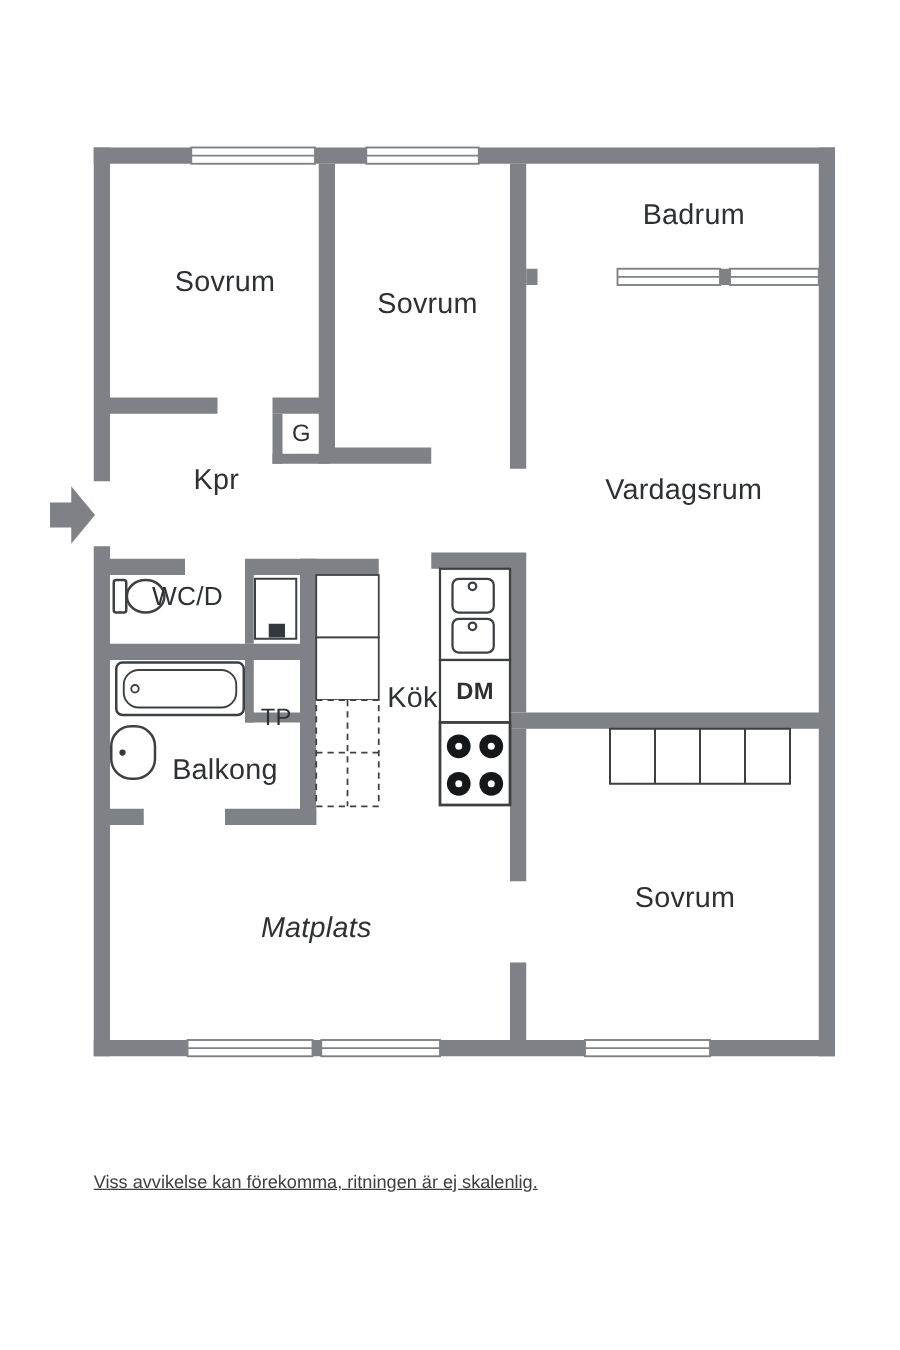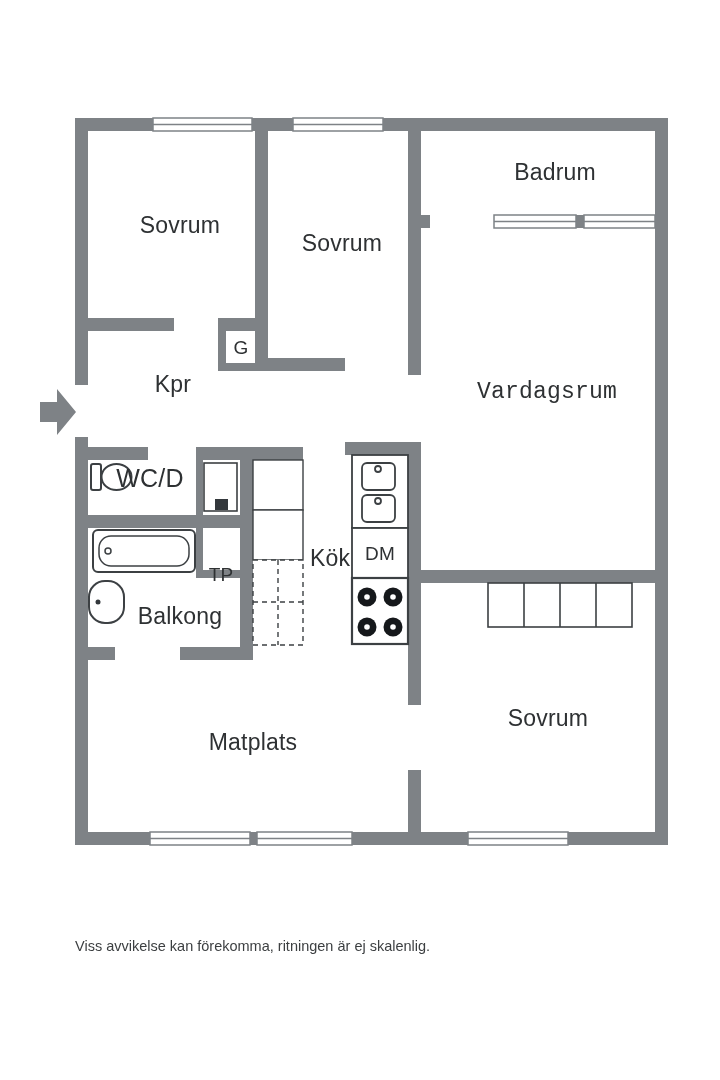--- a/index.html
+++ b/index.html
@@ -8,29 +8,30 @@
   .page { position:relative; width:720px; height:1080px; background:#ffffff; overflow:hidden; }
   .page svg { position:absolute; left:0; top:0; display:block; }
   .room-label {
     position:absolute;
     transform:translate(-50%,-50%);
     font-size:23px;
     color:#2e3133;
     white-space:nowrap;
     letter-spacing:0.2px;
   }
-  .room-label.mid   { font-size:25px; }
+  .room-label.mid   { font-size:21px; }
   .room-label.small { font-size:19px; }
   .disclaimer {
     position:absolute;
     left:75px;
     top:938px;
     font-size:14.5px;
     color:#3c3f41;
     white-space:nowrap;
+    text-decoration:underline;
   }
 </style>
 </head>
 <body>
 
 <div class="page">
 
   <svg width="720" height="1080" viewBox="0 0 720 1080">
 
     <g fill="#7e8286">
@@ -167,26 +168,26 @@
         <line x1="560" y1="583" x2="560" y2="627"></line>
         <line x1="596" y1="583" x2="596" y2="627"></line>
       </g>
 
     </g>
   </svg>
 
   <div class="room-label" style="left:180px; top:225px;">Sovrum</div>
   <div class="room-label" style="left:342px; top:243px;">Sovrum</div>
   <div class="room-label" style="left:555px; top:172px;">Badrum</div>
-  <div class="room-label" style="left:547px; top:392px;font-family:Liberation Mono, monospace;">Vardagsrum</div>
+  <div class="room-label" style="left:547px; top:392px;">Vardagsrum</div>
   <div class="room-label" style="left:160px; top:384px;margin-left:13px;">Kpr</div>
   <div class="room-label small" style="left:241px; top:348px;">G</div>
   <div class="room-label mid" style="left:150px; top:478px;">WC/D</div>
   <div class="room-label small" style="left:221px; top:575px;">TP</div>
   <div class="room-label" style="left:180px; top:616px;">Balkong</div>
   <div class="room-label" style="left:330px; top:558px;text-align:right;">Kök</div>
-  <div class="room-label small" style="left:380px; top:554px;">DM</div>
-  <div class="room-label" style="left:253px; top:742px;">Matplats</div>
+  <div class="room-label small" style="left:380px; top:554px;font-weight:bold;">DM</div>
+  <div class="room-label" style="left:253px; top:742px;font-style:italic;">Matplats</div>
   <div class="room-label" style="left:548px; top:718px;">Sovrum</div>
 
   <div class="disclaimer">Viss avvikelse kan förekomma, ritningen är ej skalenlig.</div>
 
 </div>
 
 </body></html>

